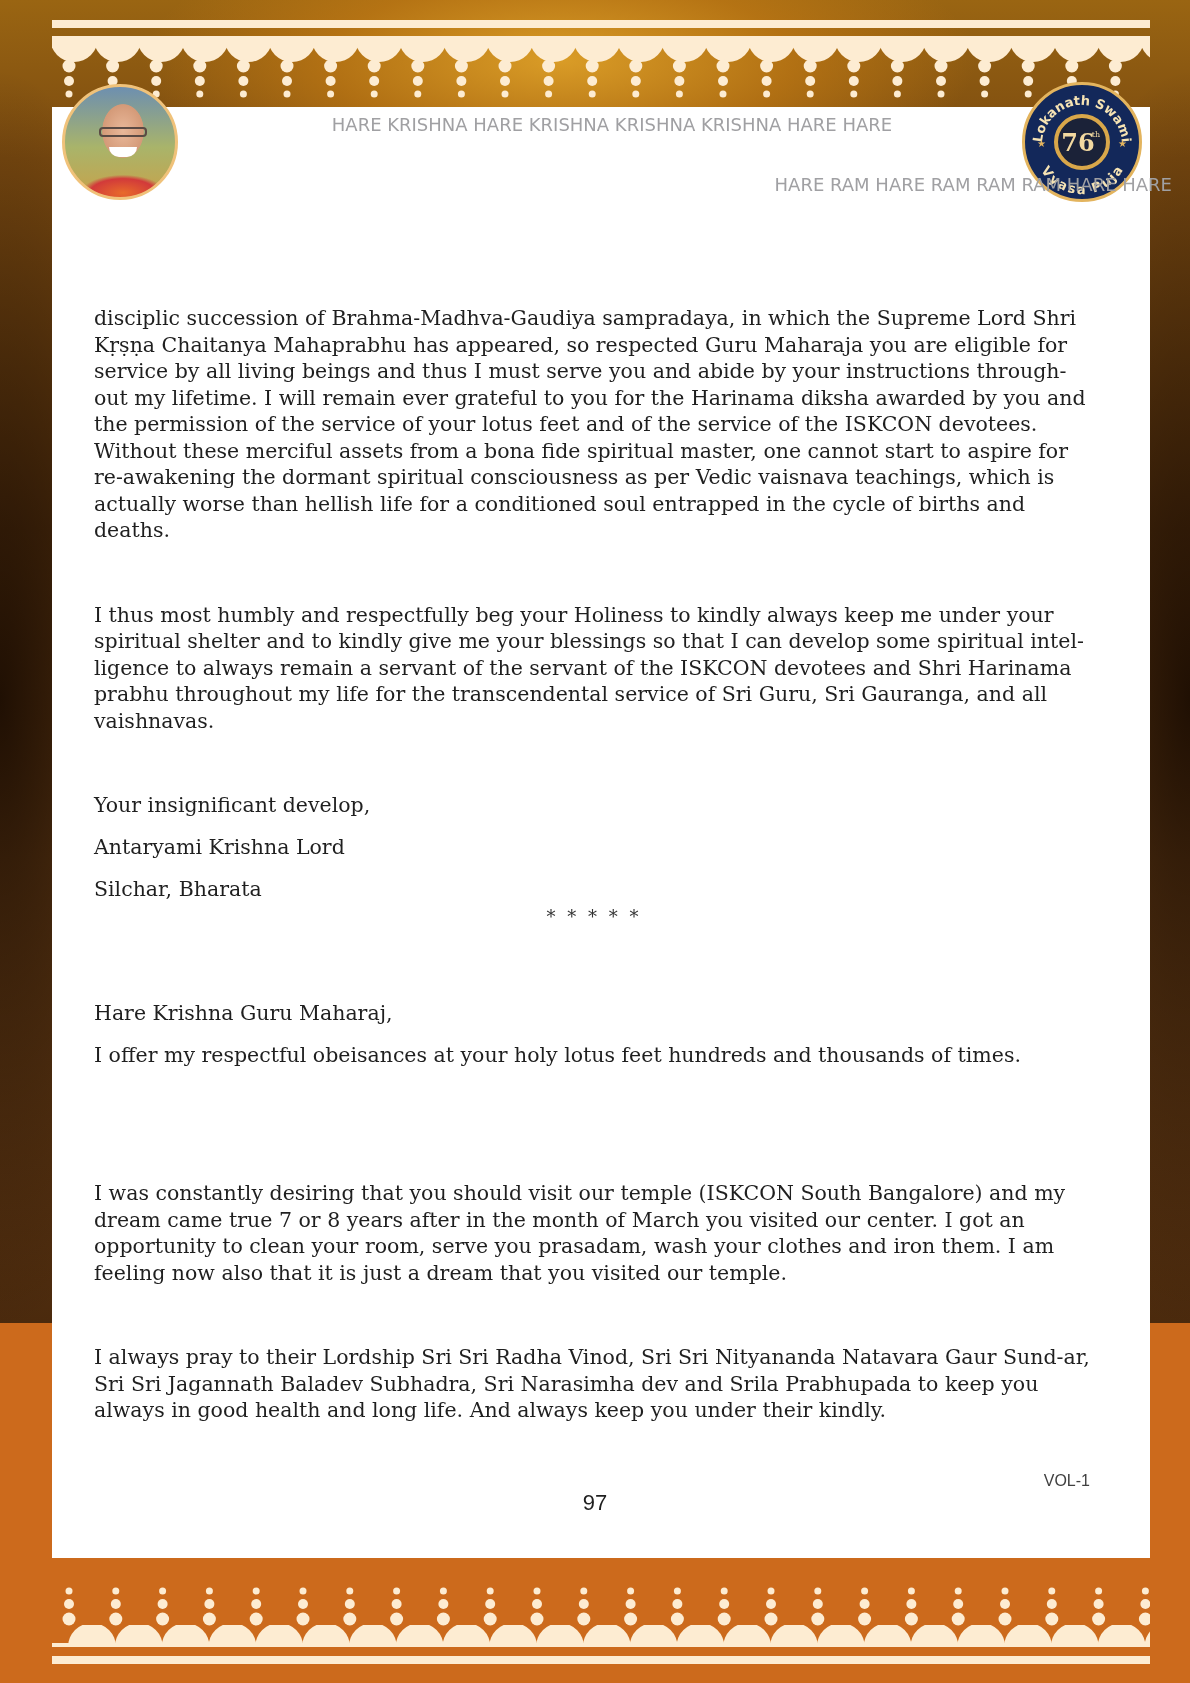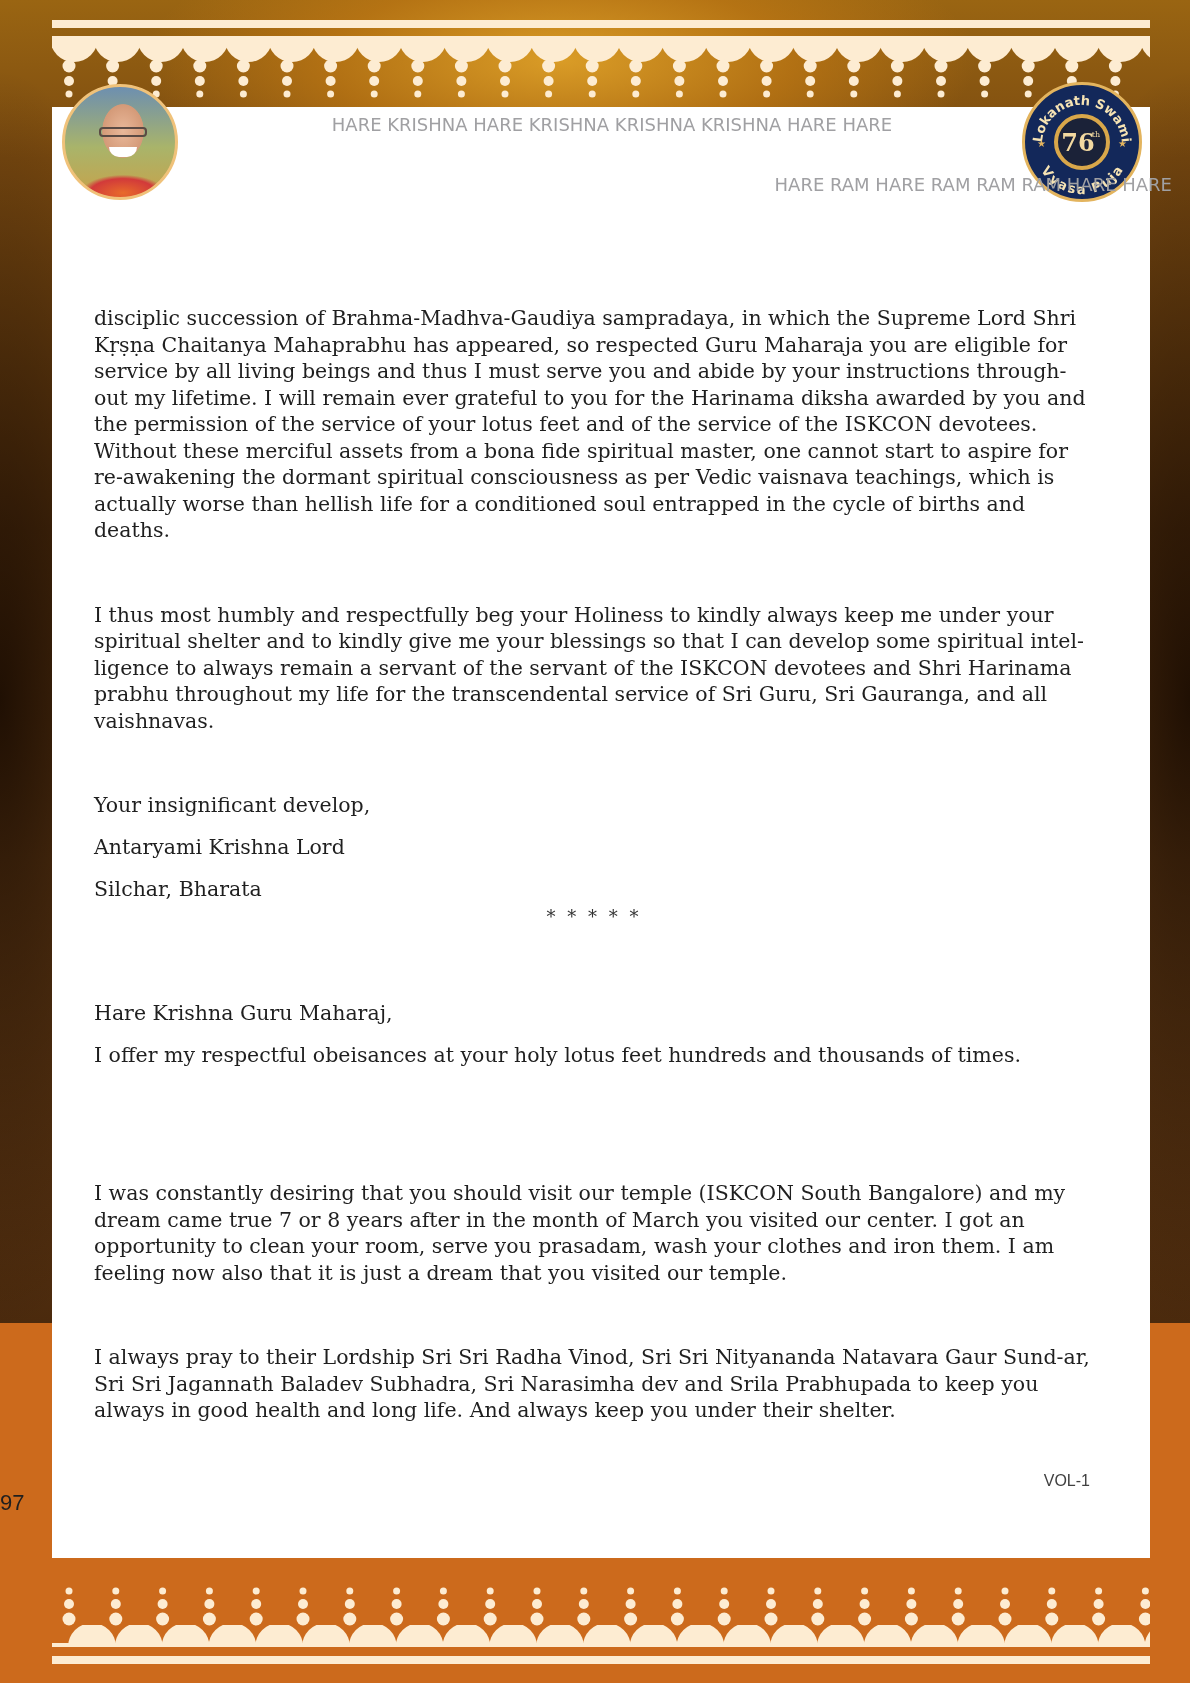--- a/index.html
+++ b/index.html
@@ -70,21 +70,21 @@
   .sig p { line-height: 42px; }
   .stars {
     text-align: center; font-size: 18px; letter-spacing: 3px; color: #333; line-height: 22px;
     margin-left: 0; width: 1000px; margin-top: -4px;
   }
   .vol {
     position: absolute; right: 100px; top: 1472px; font-family: Liberation Sans, sans-serif;
     font-size: 16px; color: #404040;
   }
   .page-num {
-    position: absolute; left: 0; width: 1190px; top: 1490px; text-align: left;
+    position: absolute; left: 0; width: 1190px; top: 1490px; text-align: center;
     font-family: "Liberation Sans", sans-serif; font-size: 22px; color: #1f1f1f;
   }
 </style>
 </head>
 <body>
 
 <div class="bg-top"></div>
 <div class="bg-bottom"></div>
 
 <div class="top-stripe"></div>
@@ -241,21 +241,21 @@
   <div class="stars">* * * * *</div>
   <div style="height:64px"></div>
   <div class="sig">
     <p>Hare Krishna Guru Maharaj,</p>
     <p>I offer my respectful obeisances at your holy lotus feet hundreds and thousands of times.</p>
   </div>
   <div style="height:46px"></div>
   <div style="height:58px"></div>
   <p>I was constantly desiring that you should visit our temple (ISKCON South Bangalore) and my dream came true 7 or 8 years after in the month of March you visited our center. I got an opportunity to clean your room, serve you prasadam, wash your clothes and iron them. I am feeling now also that it is just a dream that you visited our temple.</p>
   <div style="height:58px"></div>
-  <p>I always pray to their Lordship Sri Sri Radha Vinod, Sri Sri Nityananda Natavara Gaur Sund-ar, Sri Sri Jagannath Baladev Subhadra, Sri Narasimha dev and Srila Prabhupada to keep you always in good health and long life. And always keep you under their shelter.</p>
+  <p>I always pray to their Lordship Sri Sri Radha Vinod, Sri Sri Nityananda Natavara Gaur Sund-ar, Sri Sri Jagannath Baladev Subhadra, Sri Narasimha dev and Srila Prabhupada to keep you always in good health and long life. And always keep you under their kindly.</p>
 </div>
 
 <div class="vol">VOL-1</div>
 <div class="page-num">97</div>
 
 <svg class="bottom-dots" width="1098" height="50" viewBox="0 0 1098 50" id="bottomDots">
     <circle cx="17" cy="6" r="3.5" fill="#fdecd2"></circle>
     <circle cx="17" cy="19" r="5" fill="#fdecd2"></circle>
     <circle cx="17" cy="34" r="6.5" fill="#fdecd2"></circle>
     <circle cx="63.8" cy="6" r="3.5" fill="#fdecd2"></circle>

